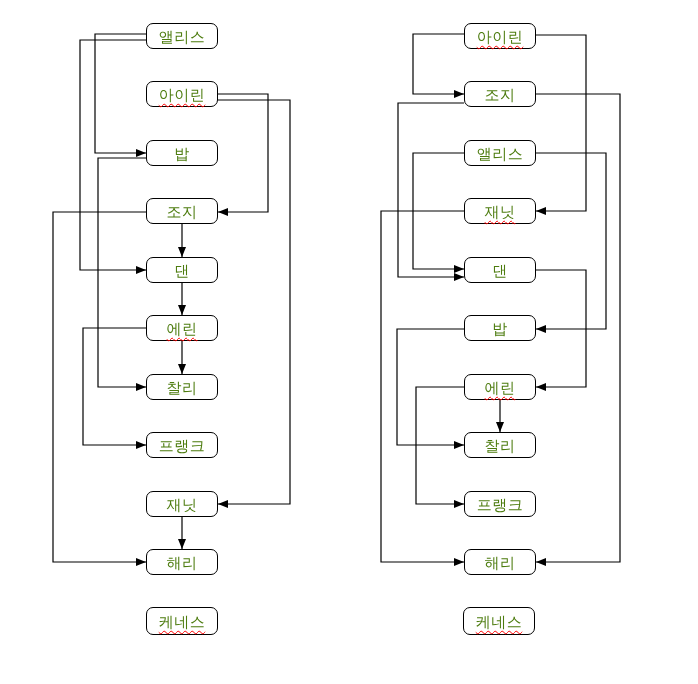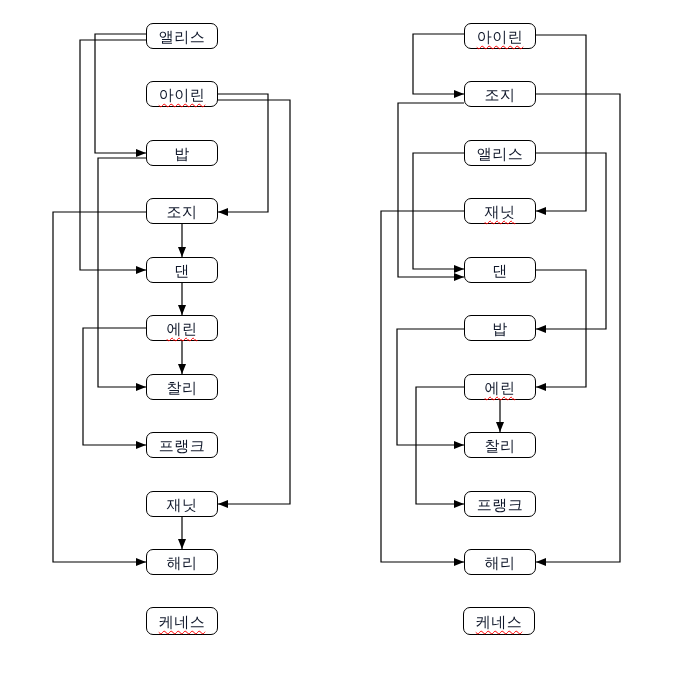--- a/index.html
+++ b/index.html
@@ -30,21 +30,21 @@
   .node {
     position: absolute;
     box-sizing: border-box;
     background: #ffffff;
     border: 1.2px solid #000000;
     border-radius: 7px;
     display: flex;
     align-items: center;
     justify-content: center;
     font-size: 15px;
-    color: #0f172a;
+    color: #4d7c0f;
     letter-spacing: 0.5px;
     white-space: nowrap;
   }
   .node-label {
     line-height: 1;
     padding-top: 1px;
   }
   .misspelled .node-label {
     text-decoration: underline wavy #ff0000;
     text-decoration-thickness: 1px;

